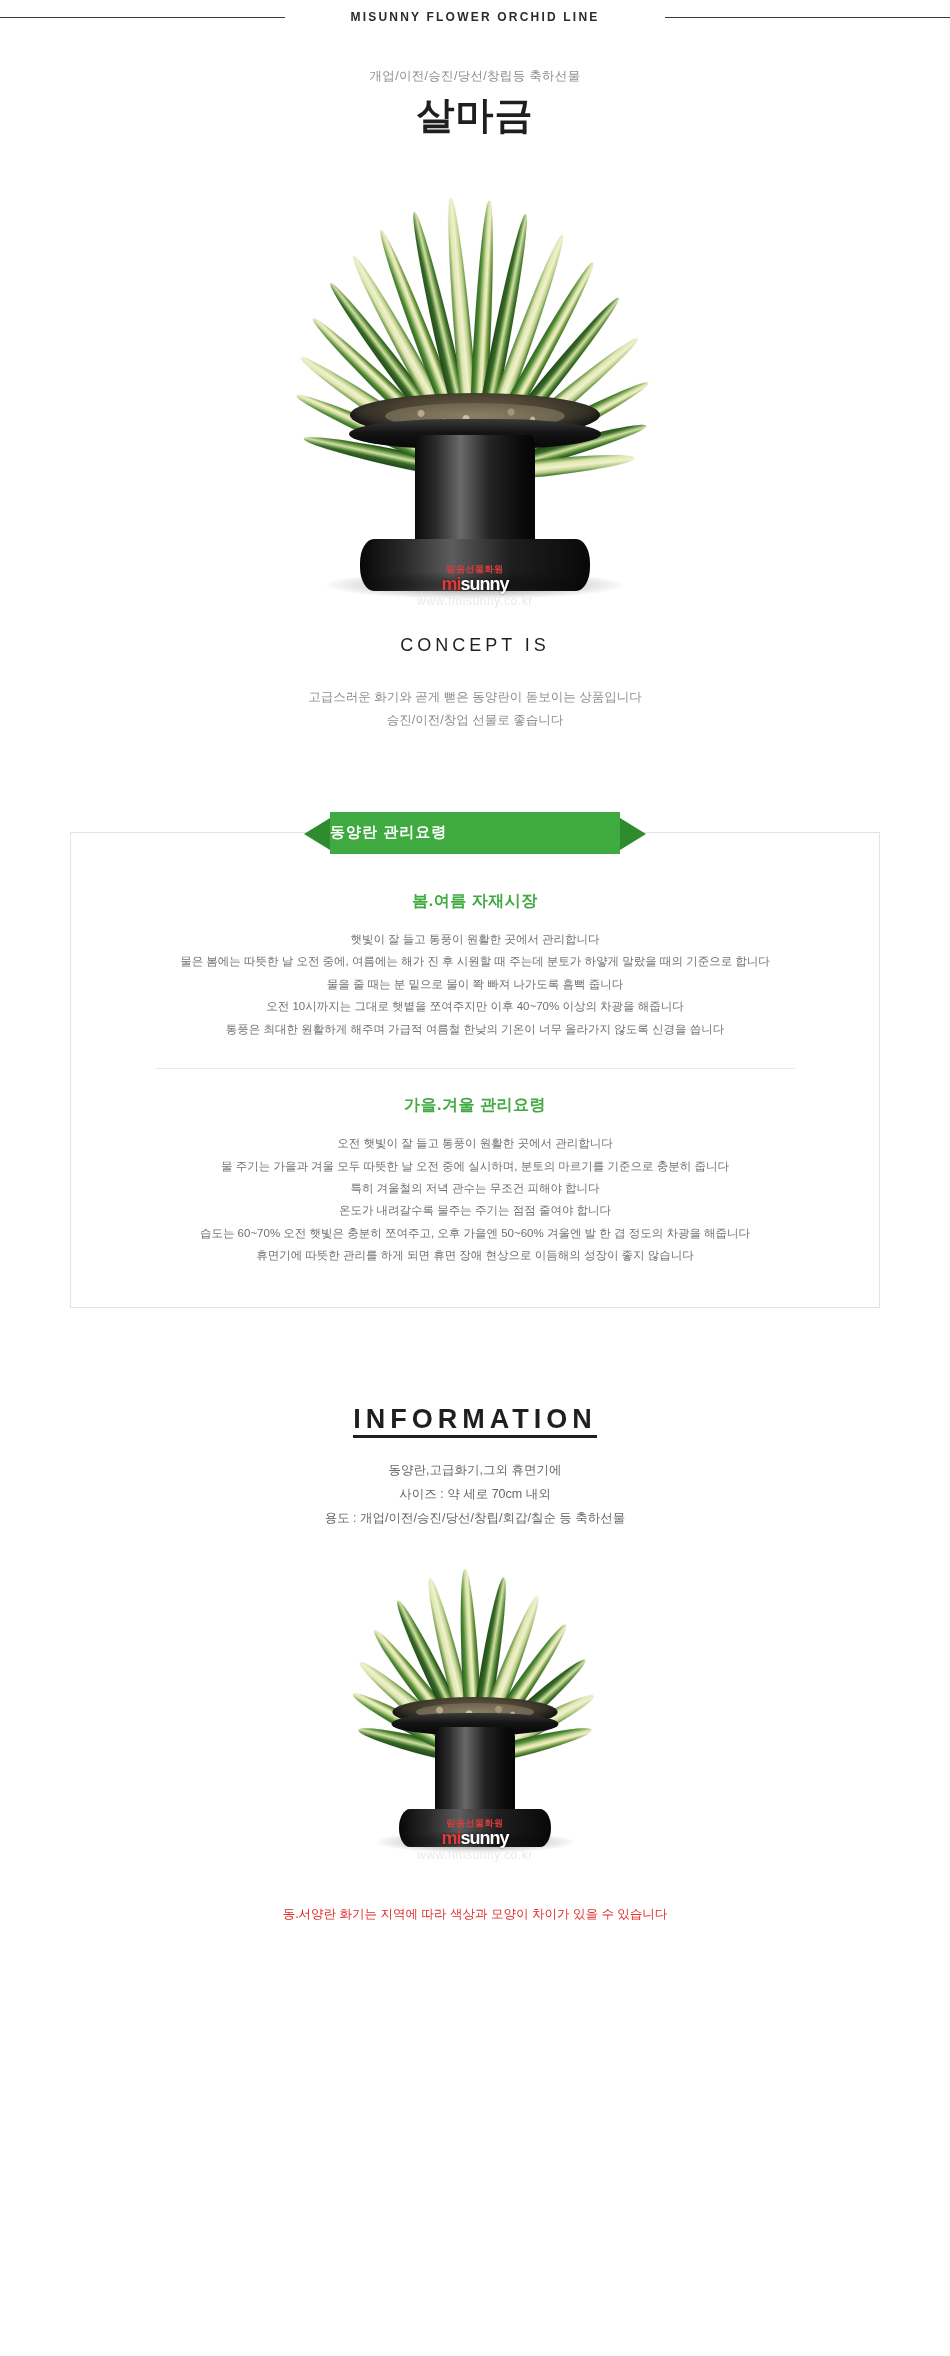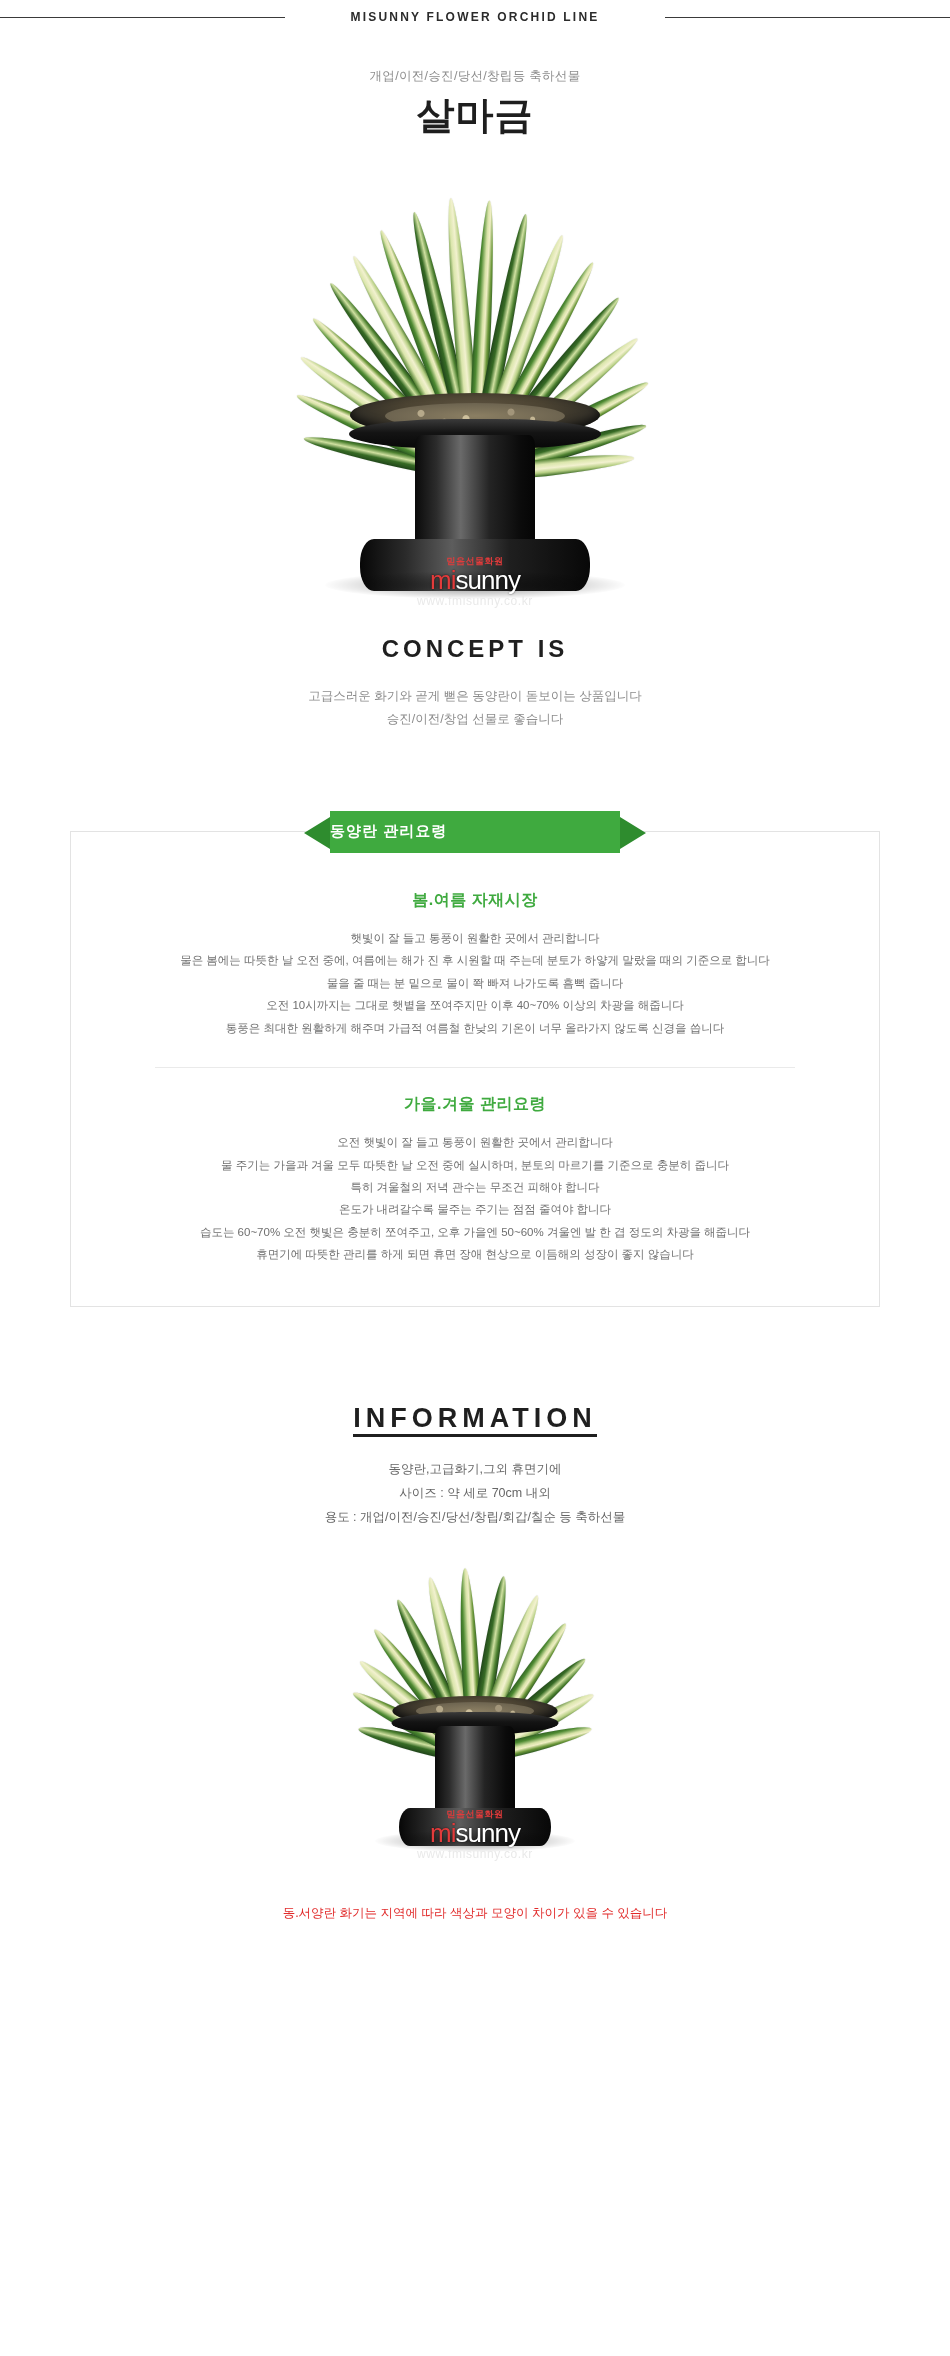--- a/index.html
+++ b/index.html
@@ -189,46 +189,46 @@
     line-height: 1;
   }
   .wm-kr {
     font-size: 9px;
     color: #e23b3b;
     font-weight: bold;
     letter-spacing: .5px;
     margin-bottom: 1px;
   }
   .wm-main {
-    font-size: 26px;
-    font-weight: normal;
+    font-size: 18px;
+    font-weight: bold;
     color: #ffffff;
     letter-spacing: -1px;
     text-shadow: 0 0 2px rgba(0,0,0,.7);
   }
   .wm-main .mi { color: #e23b3b; }
   .wm-url {
     font-size: 12px;
     color: #e9e9e9;
     letter-spacing: .6px;
     margin-top: 2px;
   }
 
   
   .concept {
     text-align: center;
     padding-top: 10px;
     padding-bottom: 40px;
   }
   .concept-title {
-    font-size: 24px;
-    font-weight: bold;
+    font-size: 18px;
+    font-weight: normal;
     letter-spacing: 4px;
     color: #1f1f1f;
-    margin-bottom: 22px;
+    margin-bottom: 30px;
   }
   .concept-line {
     font-size: 12.5px;
     color: #8c8c8c;
     line-height: 1.85;
   }
 
   
   .care-wrap {
     position: relative;

